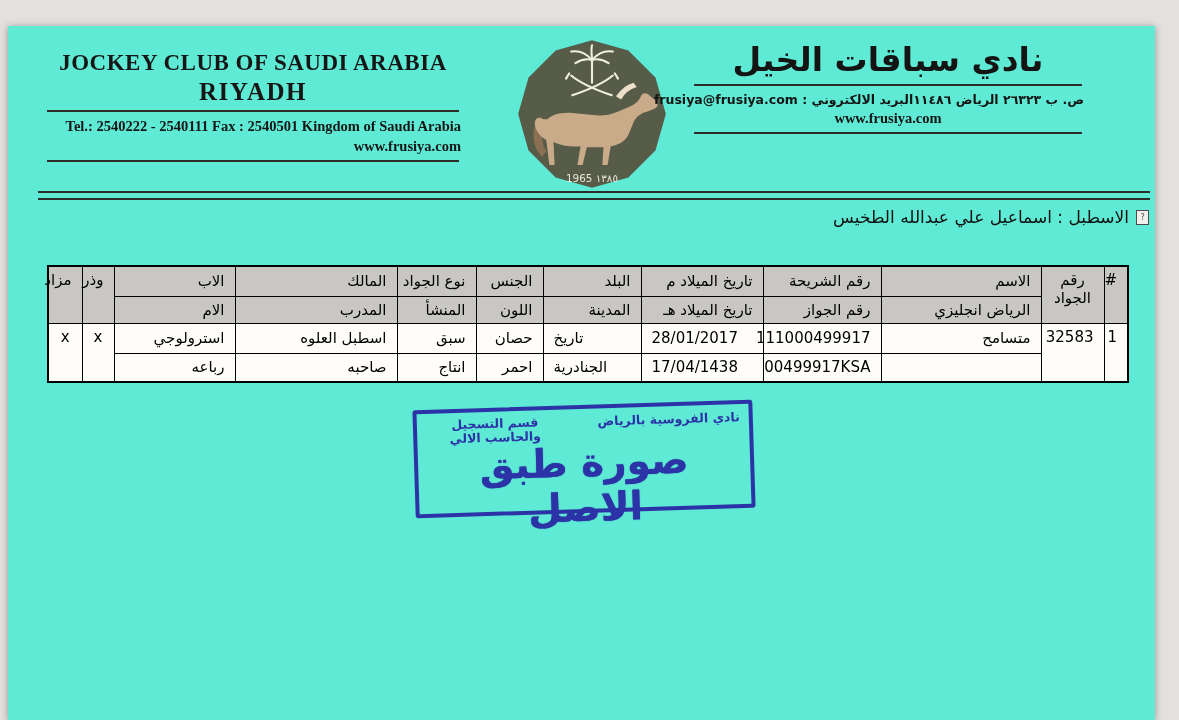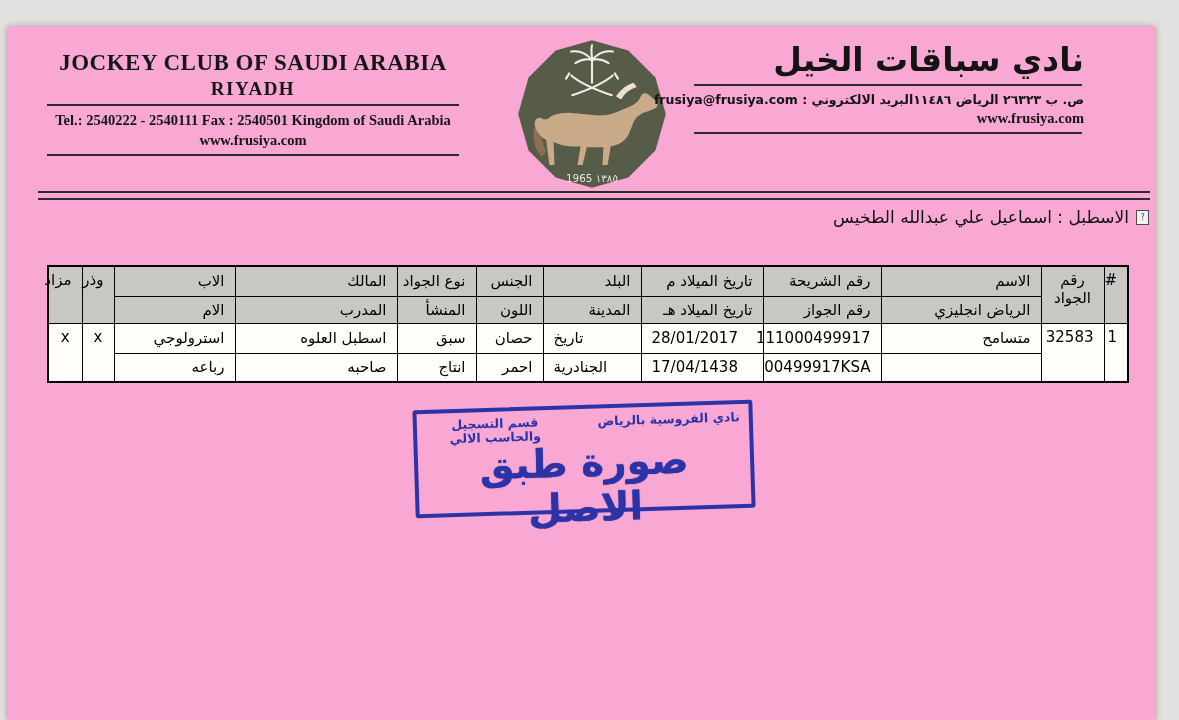--- a/index.html
+++ b/index.html
@@ -1,25 +1,25 @@
 <!DOCTYPE html>
 <html lang="ar"><head>
 <meta charset="utf-8">
 <style>
   html,body{margin:0;padding:0;width:1179px;height:720px;overflow:hidden;
     background:#e2e1df;font-family:"DejaVu Sans",sans-serif;}
   .page{position:absolute;left:8px;top:26px;width:1147px;height:694px;
-    background:#f9a8d4;box-shadow:0 1px 7px rgba(0,0,0,.35);}
+    background:#5eead4;box-shadow:0 1px 7px rgba(0,0,0,.35);}
   
   .en-block{position:absolute;left:37px;top:24px;width:416px;text-align:center;color:#161616;}
   .en-title{font-family:"Liberation Serif",serif;font-weight:bold;font-size:23px;letter-spacing:.5px;white-space:nowrap;}
-  .en-city{font-family:"Liberation Serif",serif;font-weight:bold;font-size:19px;letter-spacing:1.5px;margin-top:2px;text-align:center;}
+  .en-city{font-family:"Liberation Serif",serif;font-weight:bold;font-size:25px;letter-spacing:1.5px;margin-top:2px;text-align:center;}
   .rule{height:0;border-top:2px solid #2c2c29;margin:4px 2px;}
-  .en-contact{font-family:"Liberation Serif",serif;font-weight:bold;font-size:14.5px;line-height:20px;white-space:nowrap;}
-  .ar-block{position:absolute;left:684px;top:14px;width:392px;text-align:right;color:#141414;direction:rtl;}
+  .en-contact{font-family:"Liberation Serif",serif;font-weight:bold;font-size:14.5px;line-height:20px;white-space:nowrap;text-align:right;}
+  .ar-block{position:absolute;left:684px;top:14px;width:392px;text-align:center;color:#141414;direction:rtl;}
   .ar-title{font-weight:bold;font-size:33px;line-height:1.2;letter-spacing:-1px;}
   .ar-city{font-weight:bold;font-size:19px;margin-top:-4px;}
   .ar-contact{font-weight:bold;font-size:12.5px;line-height:19px;white-space:nowrap;}
   .full-rule{position:absolute;left:30px;top:165px;width:1112px;height:2px;
     border-top:2px solid #2c2c29;border-bottom:2px solid #2c2c29;padding:1.5px 0;background:transparent;}
   .logo{position:absolute;left:506px;top:10px;width:156px;height:156px;}
   
   .stable-line{position:absolute;top:181px;right:6px;direction:rtl;display:flex;align-items:center;gap:7px;
     font-size:17px;color:#101010;}
   .glyph-box{display:inline-block;width:11px;height:13px;border:1.2px solid #4c4c4c;background:#f2f0ec;

